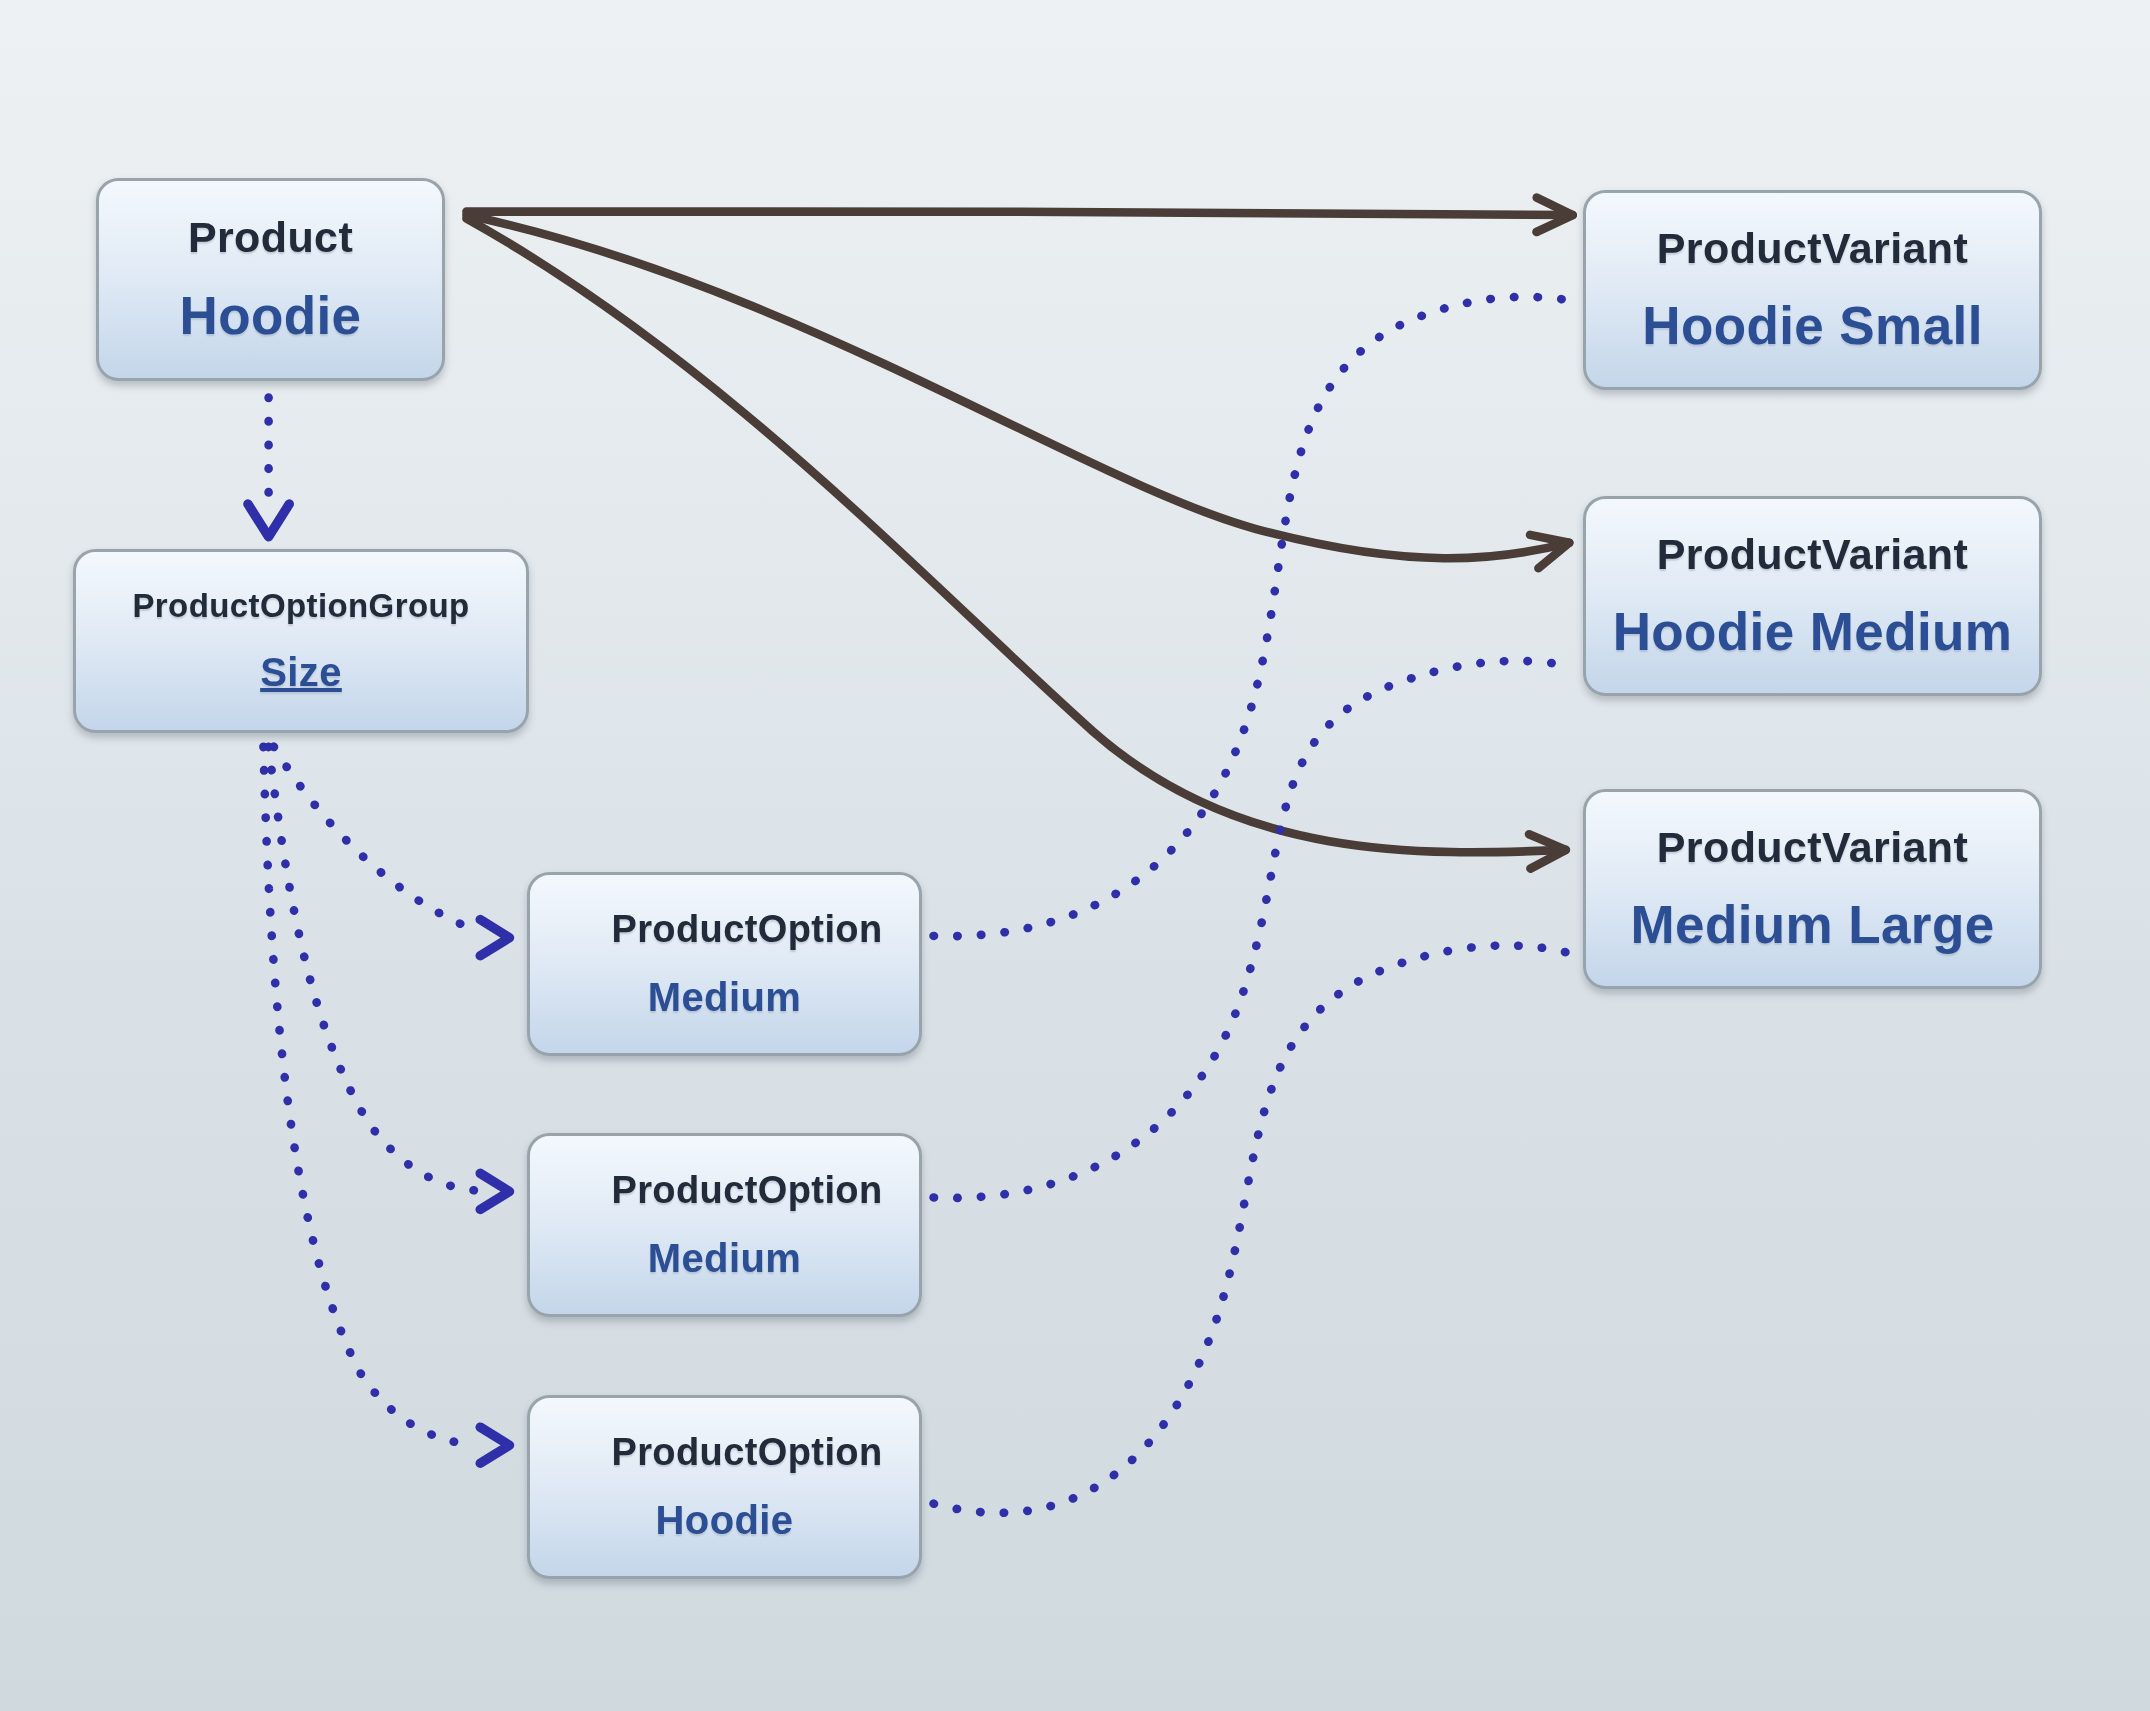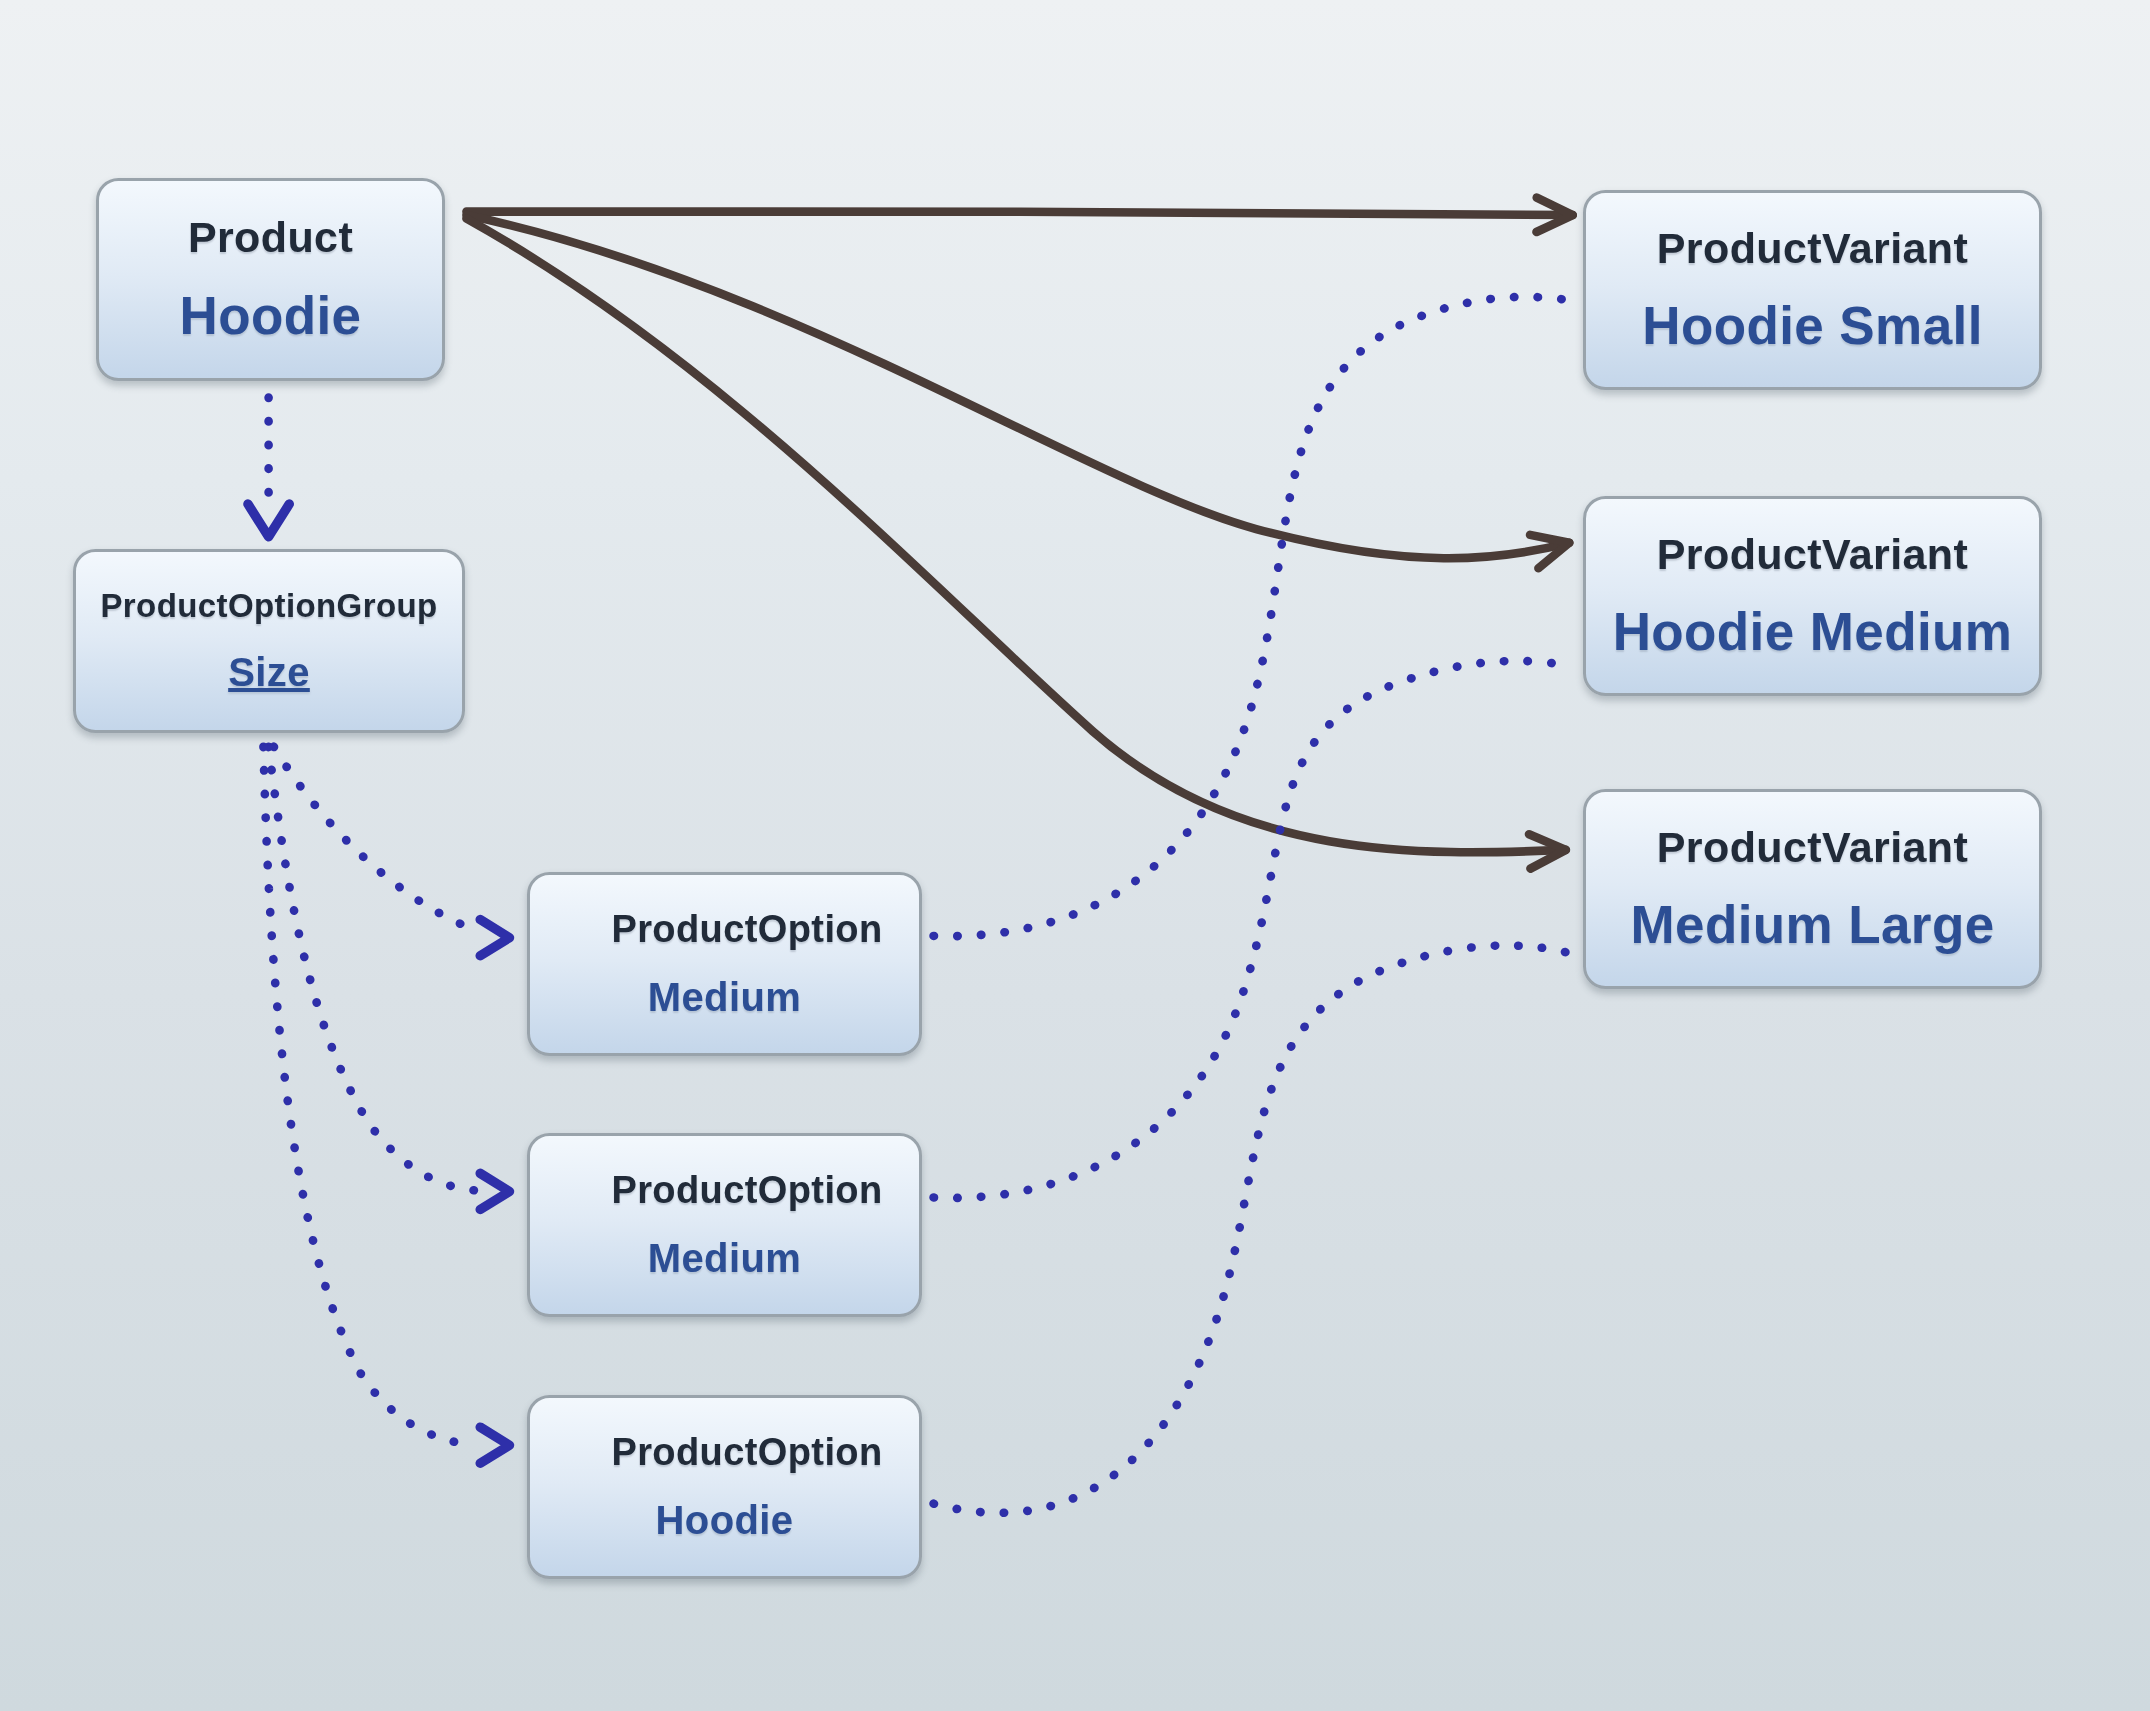--- a/index.html
+++ b/index.html
@@ -45,21 +45,21 @@
     letter-spacing: 0.4px;
     text-shadow: 0 1.7px 1.7px rgba(30,40,60,0.15);
   }
   .node.option-group .node-title { font-size: 33px; }
   .node.option-group .node-value { font-size: 40px; text-decoration: underline; }
   .node.option .node-title { font-size: 38px; margin-left: 45px; }
   .node.option .node-value { font-size: 40px; }
 
   
   .n-product        { left: 96px;  top: 178px;  width: 349px; height: 203px; }
-  .n-option-group   { left: 73px;   top: 549px;  width: 392px; height: 184px; }
+  .n-option-group   { left: 73px;   top: 549px;  width: 456px; height: 184px; }
   .n-option-small   { left: 527px;  top: 872px; width: 395px; height: 184px; }
   .n-option-medium  { left: 527px;  top: 1133px; width: 395px; height: 184px; }
   .n-option-large   { left: 527px;  top: 1395px; width: 395px; height: 184px; }
   .n-variant-small  { left: 1583px; top: 190px;  width: 459px; height: 200px; }
   .n-variant-medium { left: 1583px; top: 496px;  width: 459px; height: 200px; }
   .n-variant-large  { left: 1583px; top: 789px;  width: 459px; height: 200px; }
 
   .solid-edge {
     fill: none; stroke: #4a3c37; stroke-width: 10;
     stroke-linecap: round;

